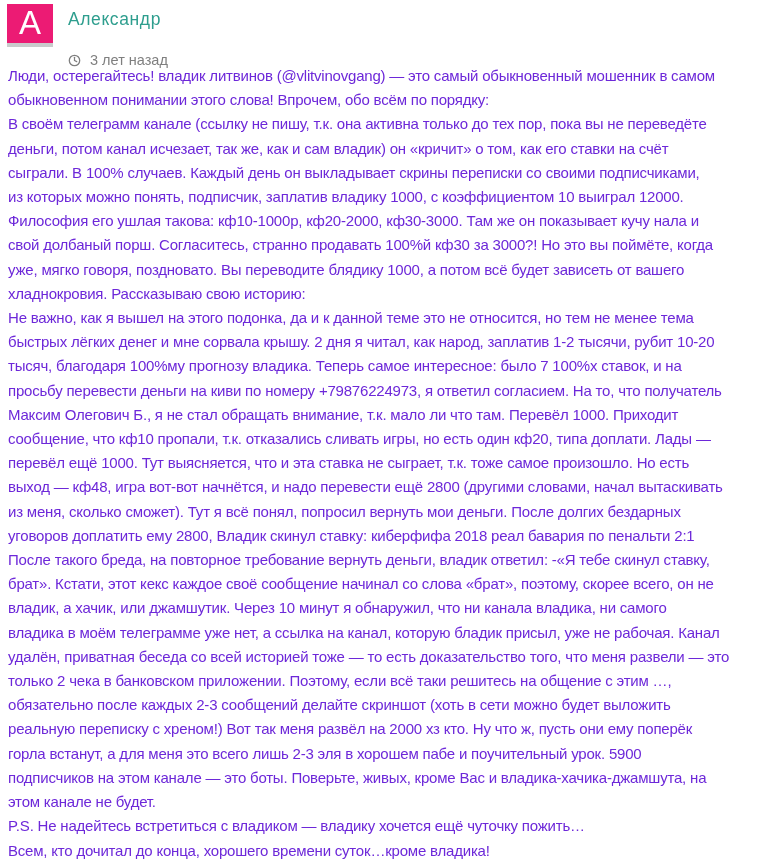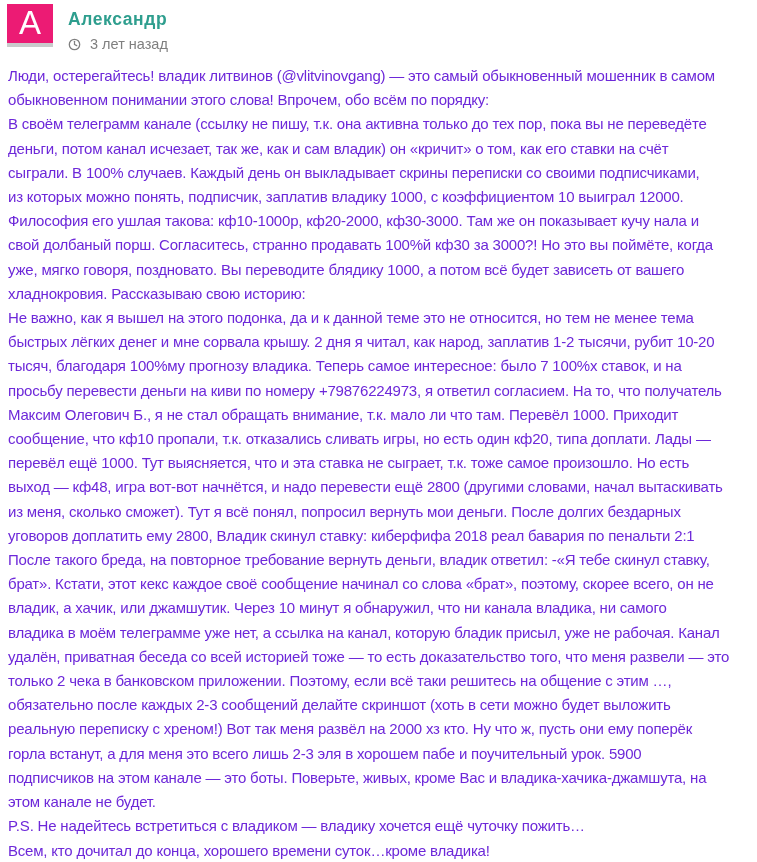--- a/index.html
+++ b/index.html
@@ -44,27 +44,27 @@
     padding-bottom: 2px;
   }
   .user-meta {
     margin-left: 15px;
     padding-top: 5px;
   }
   .username {
     display: block;
     color: #2e9e8e;
     font-size: 17.5px;
-    font-weight: 700;
+    font-weight: 400;
     letter-spacing: 0.6px;
     text-decoration: none;
     cursor: pointer;
   }
   .timestamp {
-    margin-top: 6px;
+    margin-top: 22px;
     display: flex;
     align-items: center;
     color: #7f7f7f;
     font-size: 14.5px;
   }
   .clock-icon {
     width: 13px;
     height: 13px;
     display: inline-block;
     margin-right: 9px;

